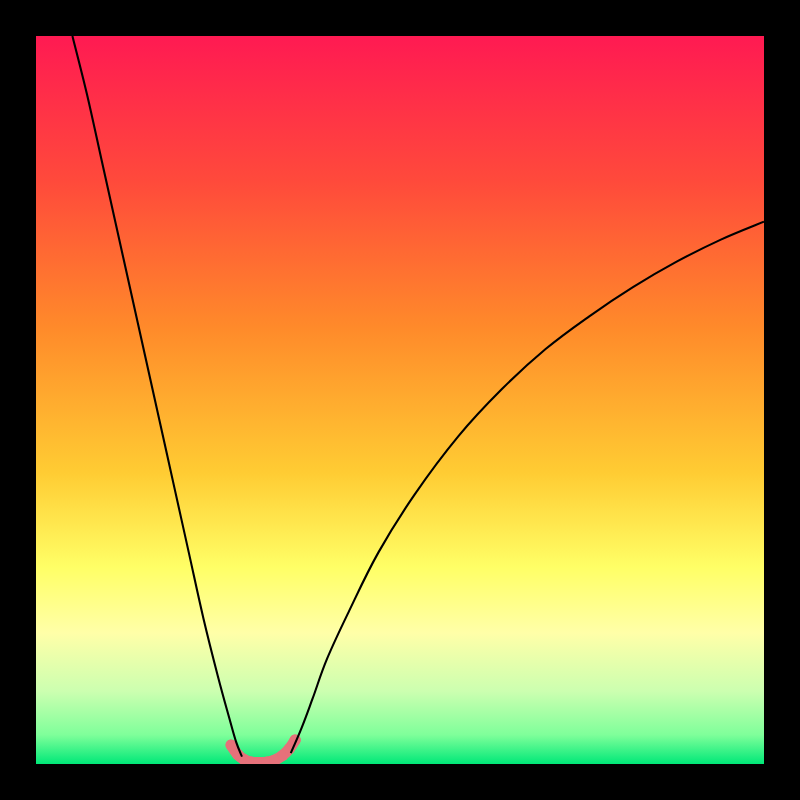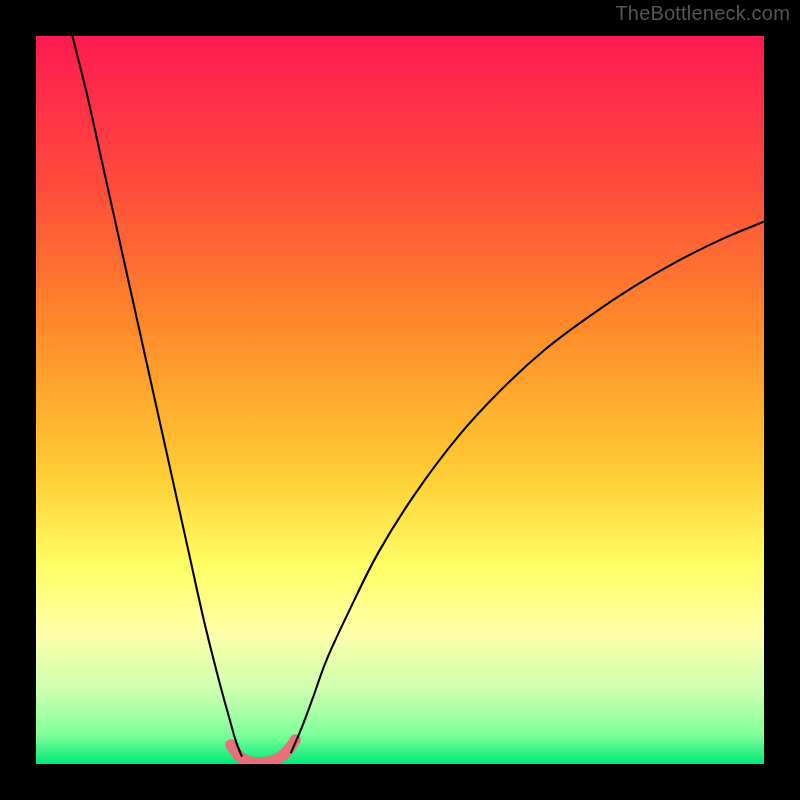--- a/index.html
+++ b/index.html
@@ -66,15 +66,14 @@
             <circle cx="246.79" cy="719.26" r="5.6" fill="#e6717a"></circle>
             <circle cx="253.34" cy="712.71" r="5.6" fill="#e6717a"></circle>
             <circle cx="259.17" cy="703.98" r="5.6" fill="#e6717a"></circle>
           </g>
         <path id="left-path" fill="none" stroke-linejoin="round" d="M 36.4 0 C 39.02 10.48, 45.72 35.96, 50.96 58.24 C 56.20 80.52, 60.28 100.17, 65.52 123.76 C 70.76 147.35, 74.84 165.69, 80.08 189.28 C 85.32 212.87, 89.40 231.21, 94.64 254.80 C 99.88 278.39, 103.96 296.73, 109.20 320.32 C 114.44 343.91, 118.52 362.25, 123.76 385.84 C 129.00 409.43, 133.08 427.77, 138.32 451.36 C 143.56 474.95, 147.64 493.29, 152.88 516.88 C 158.12 540.47, 162.20 560.12, 167.44 582.40 C 172.68 604.68, 177.41 622.95, 182.00 640.64 C 186.59 658.33, 189.64 668.89, 192.92 680.68 C 196.20 692.47, 197.84 698.95, 200.20 706.16 C 202.56 713.37, 204.98 718.10, 206.02 720.72" stroke="#000000" stroke-width="2.1"></path>
         <path id="right-path" fill="none" stroke-linejoin="round" d="M 254.79999999999998 717.08 C 256.77 712.49, 261.79 701.43, 265.72 691.60 C 269.65 681.77, 272.05 674.93, 276.64 662.48 C 281.23 650.03, 284.65 638.16, 291.20 622.44 C 297.75 606.72, 303.87 594.12, 313.04 575.12 C 322.21 556.12, 330.37 537.85, 342.16 516.88 C 353.95 495.91, 364.15 479.61, 378.56 458.64 C 392.97 437.67, 406.52 419.40, 422.24 400.40 C 437.96 381.40, 450.20 368.80, 465.92 353.08 C 481.64 337.36, 493.88 326.14, 509.60 313.04 C 525.32 299.94, 537.56 291.42, 553.28 280.28 C 569.00 269.14, 581.24 260.99, 596.96 251.16 C 612.68 241.33, 624.92 234.20, 640.64 225.68 C 656.36 217.16, 668.60 211.05, 684.32 203.84 C 700.04 196.63, 720.14 188.92, 728.00 185.64" stroke="#000000" stroke-width="2.1"></path>
       </g>
     </svg>
   </div>
 
-  <div class="watermark">TheBottleneck.com</div>
 
 </div>
 
 </body></html>

